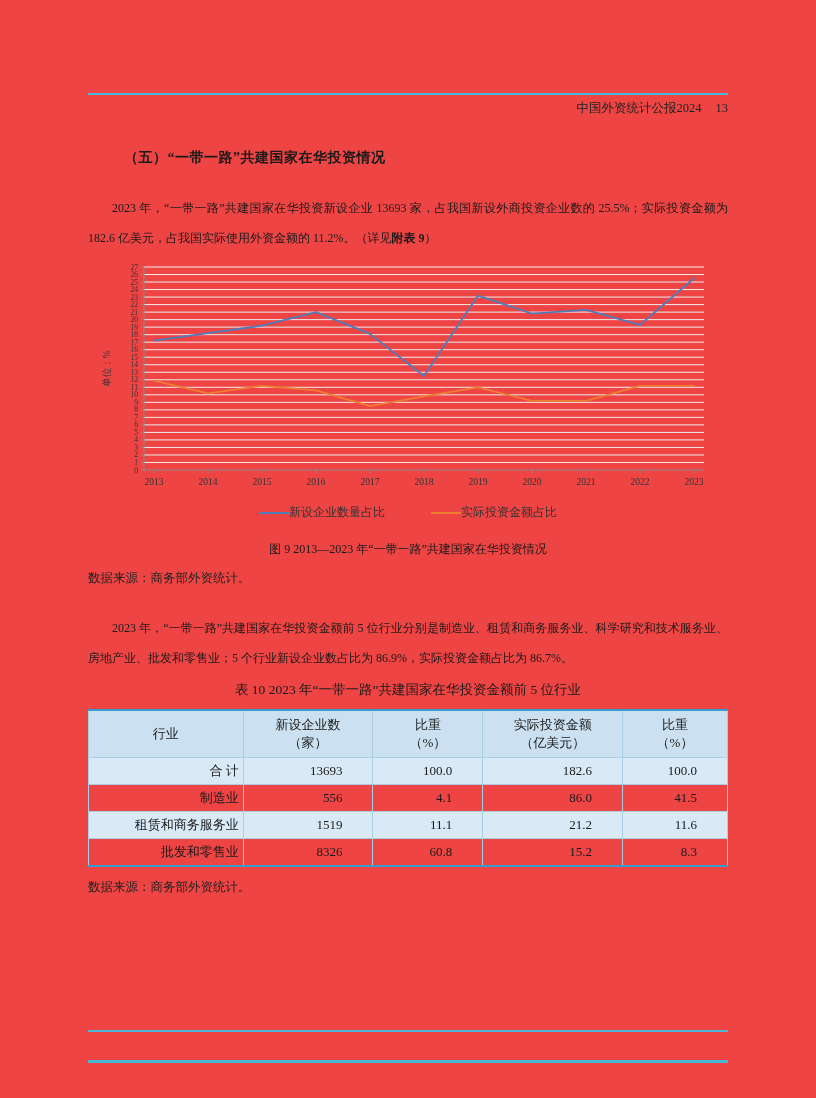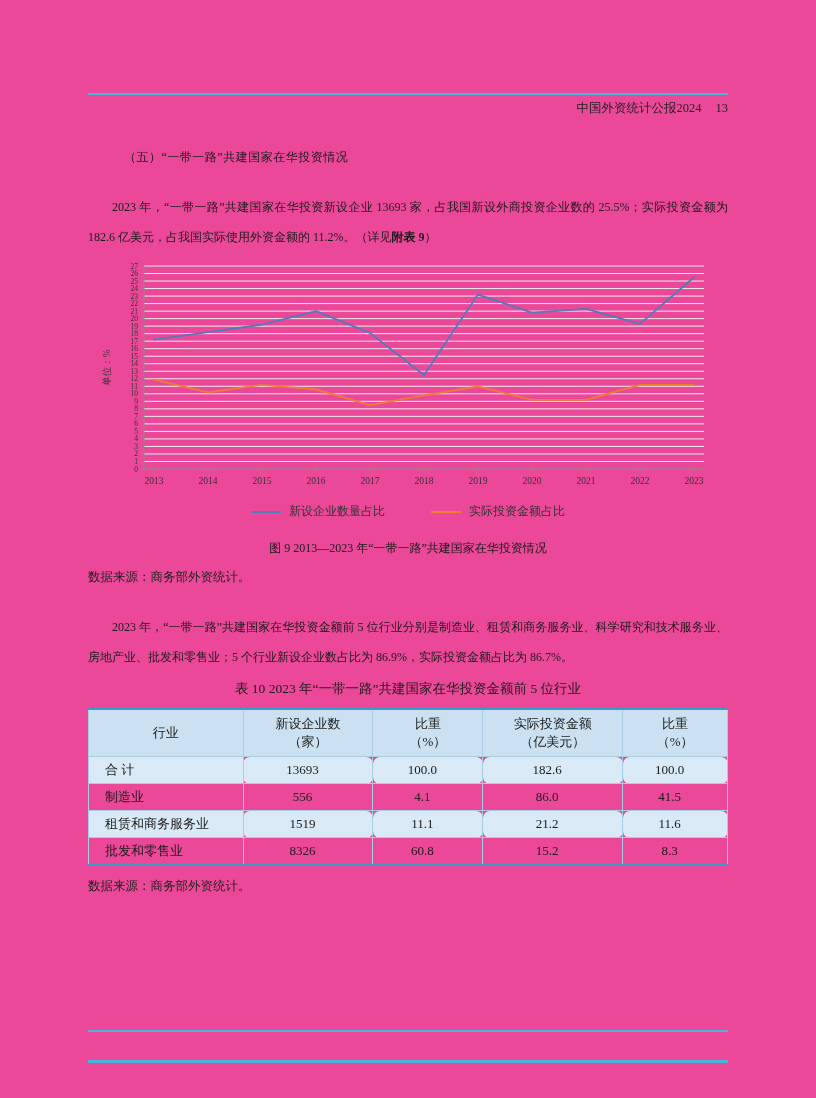--- a/index.html
+++ b/index.html
@@ -1,61 +1,61 @@
 <!DOCTYPE html>
 <html><head>
 <meta charset="utf-8">
 <style>
   html,body{margin:0;padding:0;background:#ffffff;}
   .page{
     position:relative;
     width:816px;height:1098px;
     box-sizing:border-box;
     padding:93px 88px 0 88px;
-    background:#ec4899;
+    background:#ef4444;
     font-family:"Liberation Serif","DejaVu Serif",serif;
     color:#1a1a1a;
     overflow:hidden;
   }
   .rule{height:2px;background:#4ab5d6;width:640px;}
   .page-header{
     display:flex;justify-content:flex-end;align-items:baseline;
     gap:14px;margin-top:5px;font-size:12.5px;color:#222;
   }
   .section-heading{
     margin:32px 0 16px 36px;
-    font-size:12px;font-weight:normal;letter-spacing:.5px;
+    font-size:14px;font-weight:bold;letter-spacing:.5px;
   }
   .para{
     margin:26px 0 0 0;
     font-size:12px;line-height:30px;
     text-align:justify;text-indent:2em;
   }
   .chart-block{margin-top:8px;text-align:center;}
   .chart-block svg{display:block;margin:0 auto;}
   .legend{display:flex;justify-content:center;gap:46px;margin-top:8px;}
-  .legend-item{display:inline-flex;align-items:center;gap:8px;font-size:12px;color:#333;}
+  .legend-item{display:inline-flex;align-items:center;font-size:12px;color:#333;}
   .legend-swatch{display:inline-block;width:30px;height:2px;}
   .chart-caption{margin-top:20px;font-size:12px;text-align:center;}
   .source-note{margin-top:12px;font-size:12.5px;color:#222;}
   .table-title{margin-top:8px;font-size:13.5px;text-align:center;}
   table.data-table{
     width:640px;margin-top:10px;border-collapse:collapse;
     border-top:2.5px solid #3a9cc9;border-bottom:2.5px solid #3a9cc9;
     font-size:13px;
   }
   table.data-table th,table.data-table td{
     border:1px solid #a9cee4;padding:0 4px;height:26px;
   }
   table.data-table th{
     background:#cbe1f1;font-weight:normal;text-align:center;
     height:46px;line-height:18px;
   }
-  table.data-table td.rowlabel{text-align:left;padding-left:16px;}
-  table.data-table td.num{text-align:center;padding-right:15px;border-radius:7px;}
+  table.data-table td.rowlabel{text-align:right;padding-left:16px;}
+  table.data-table td.num{text-align:right;padding-right:30px;}
   table.data-table tr.shaded td{background:#d9eaf6;}
   .bottom-rule-1{position:absolute;left:88px;top:1030px;width:640px;height:2px;background:#4ab5d6;}
   .bottom-rule-2{position:absolute;left:88px;top:1060px;width:640px;height:3px;background:#4ab5d6;}
 </style>
 </head>
 <body>
 
 <div class="page">
 
   <div class="rule"></div>

